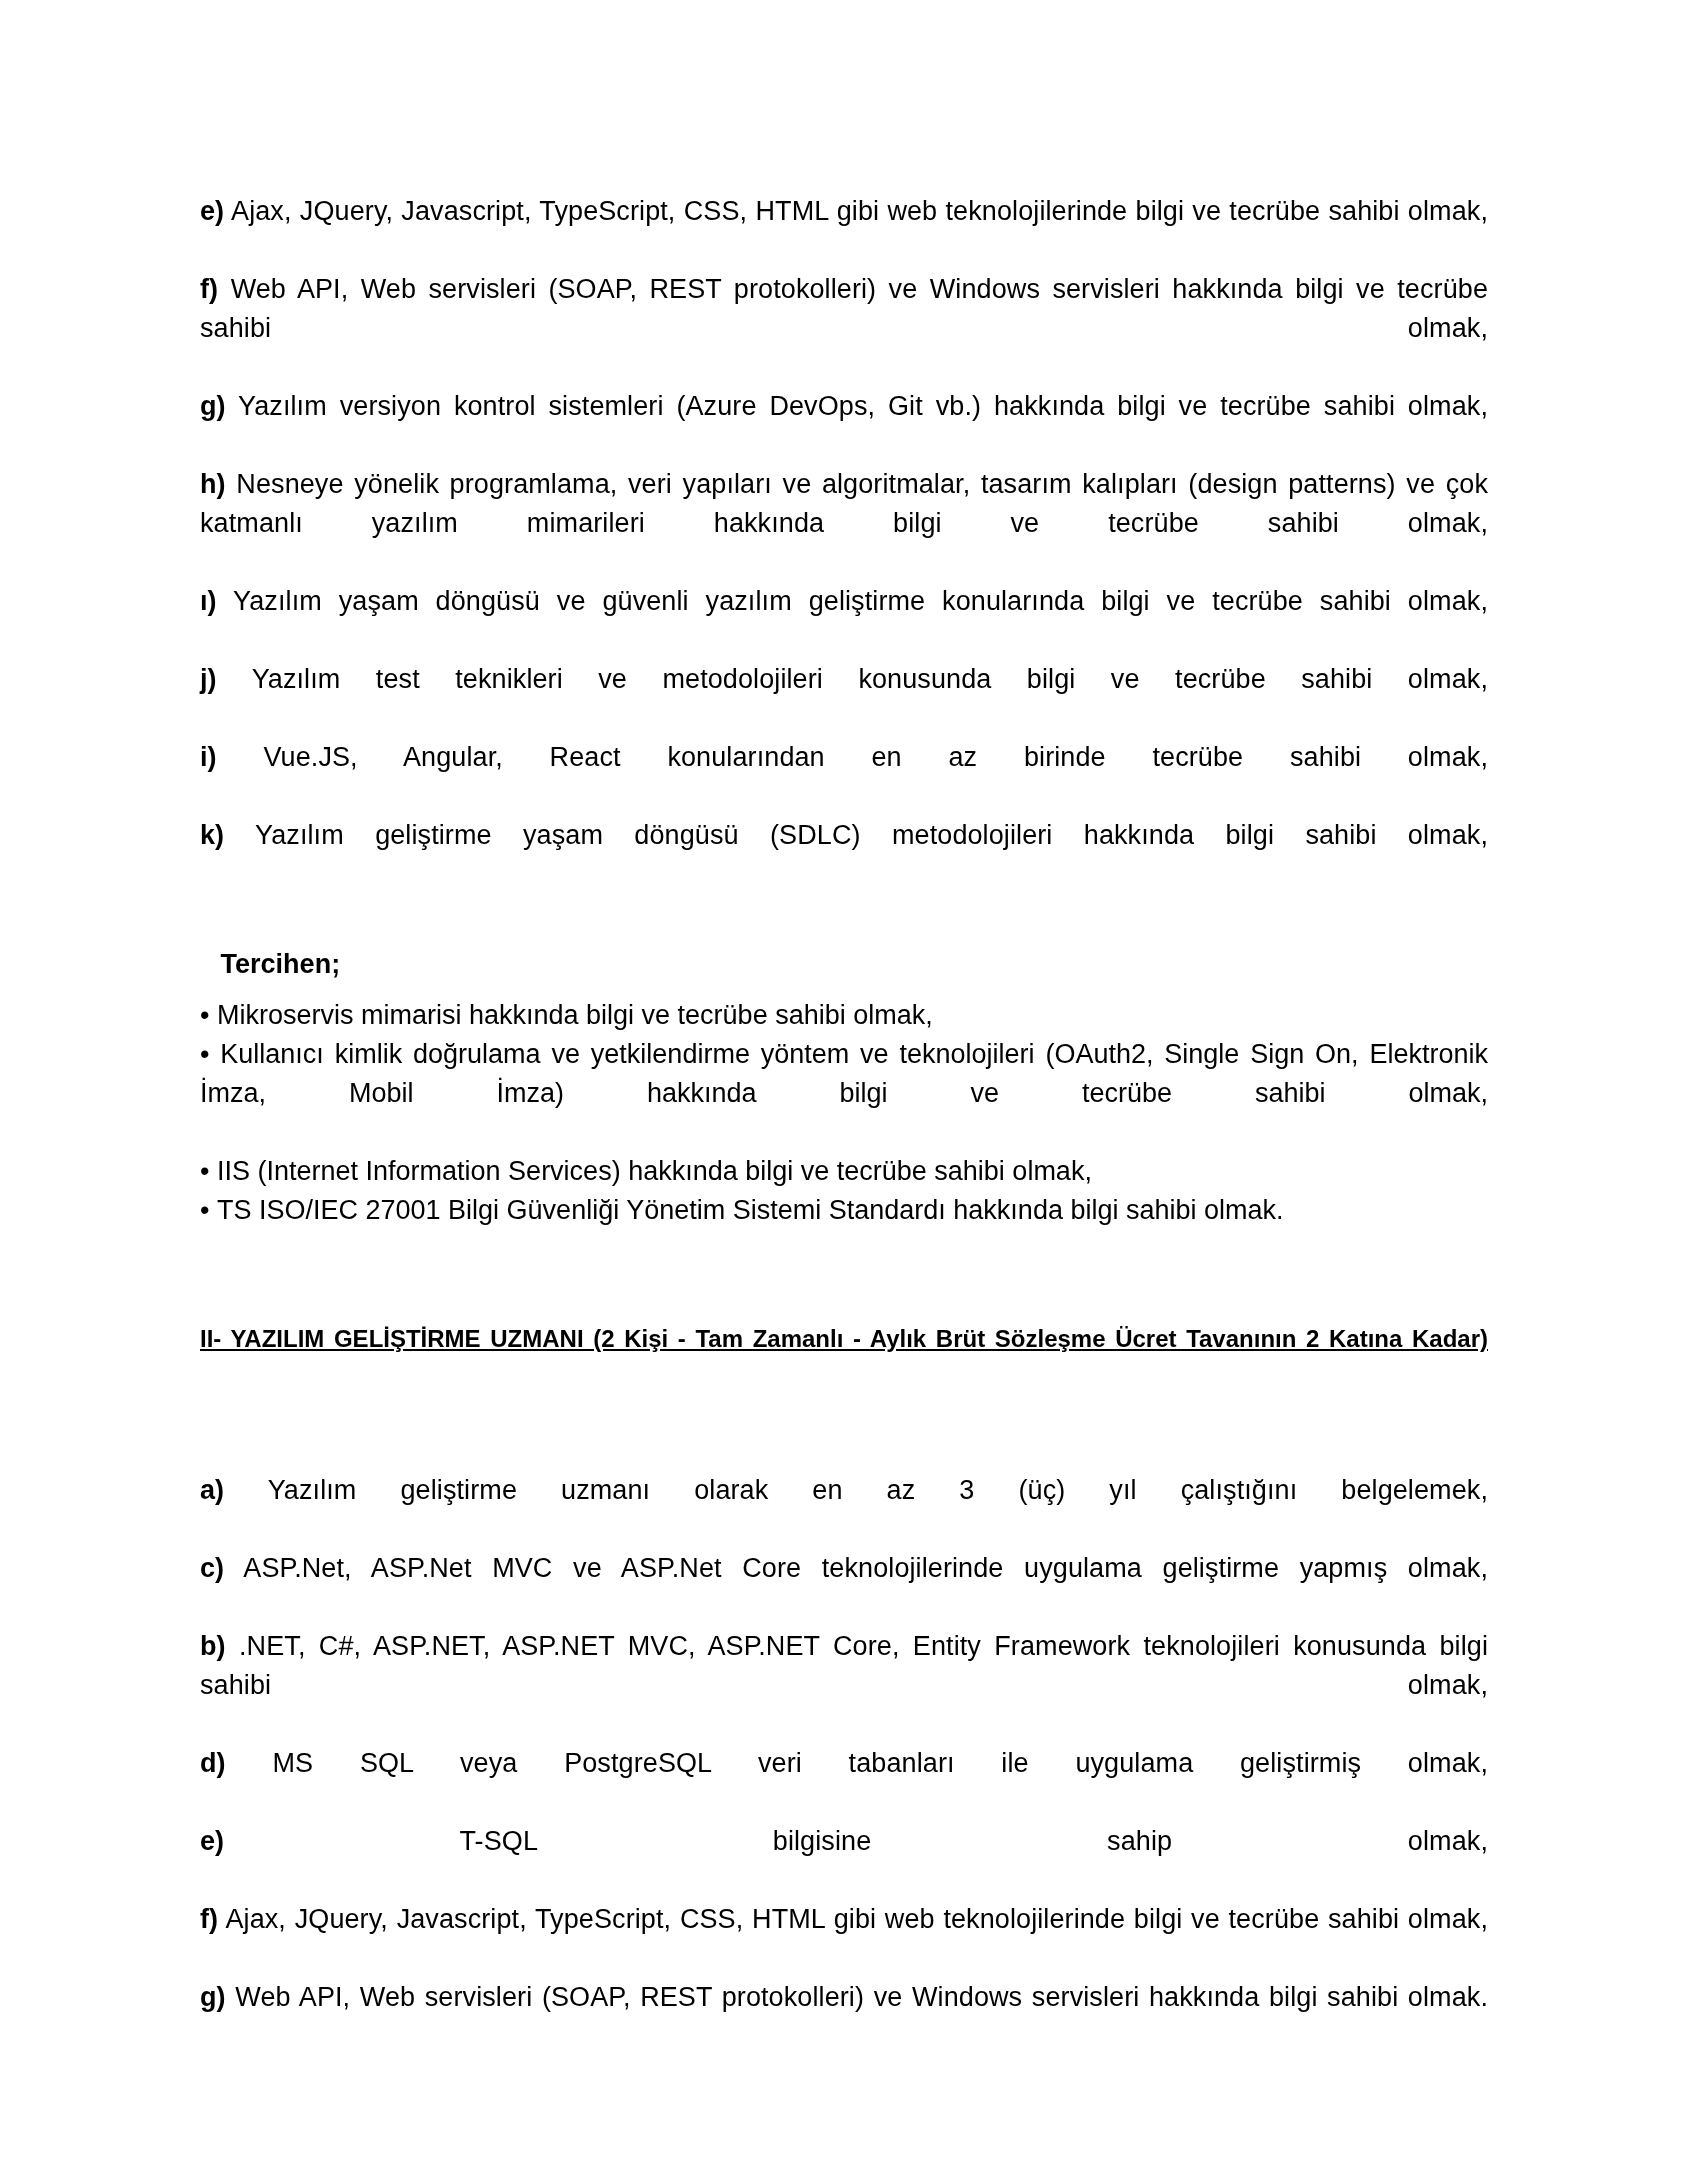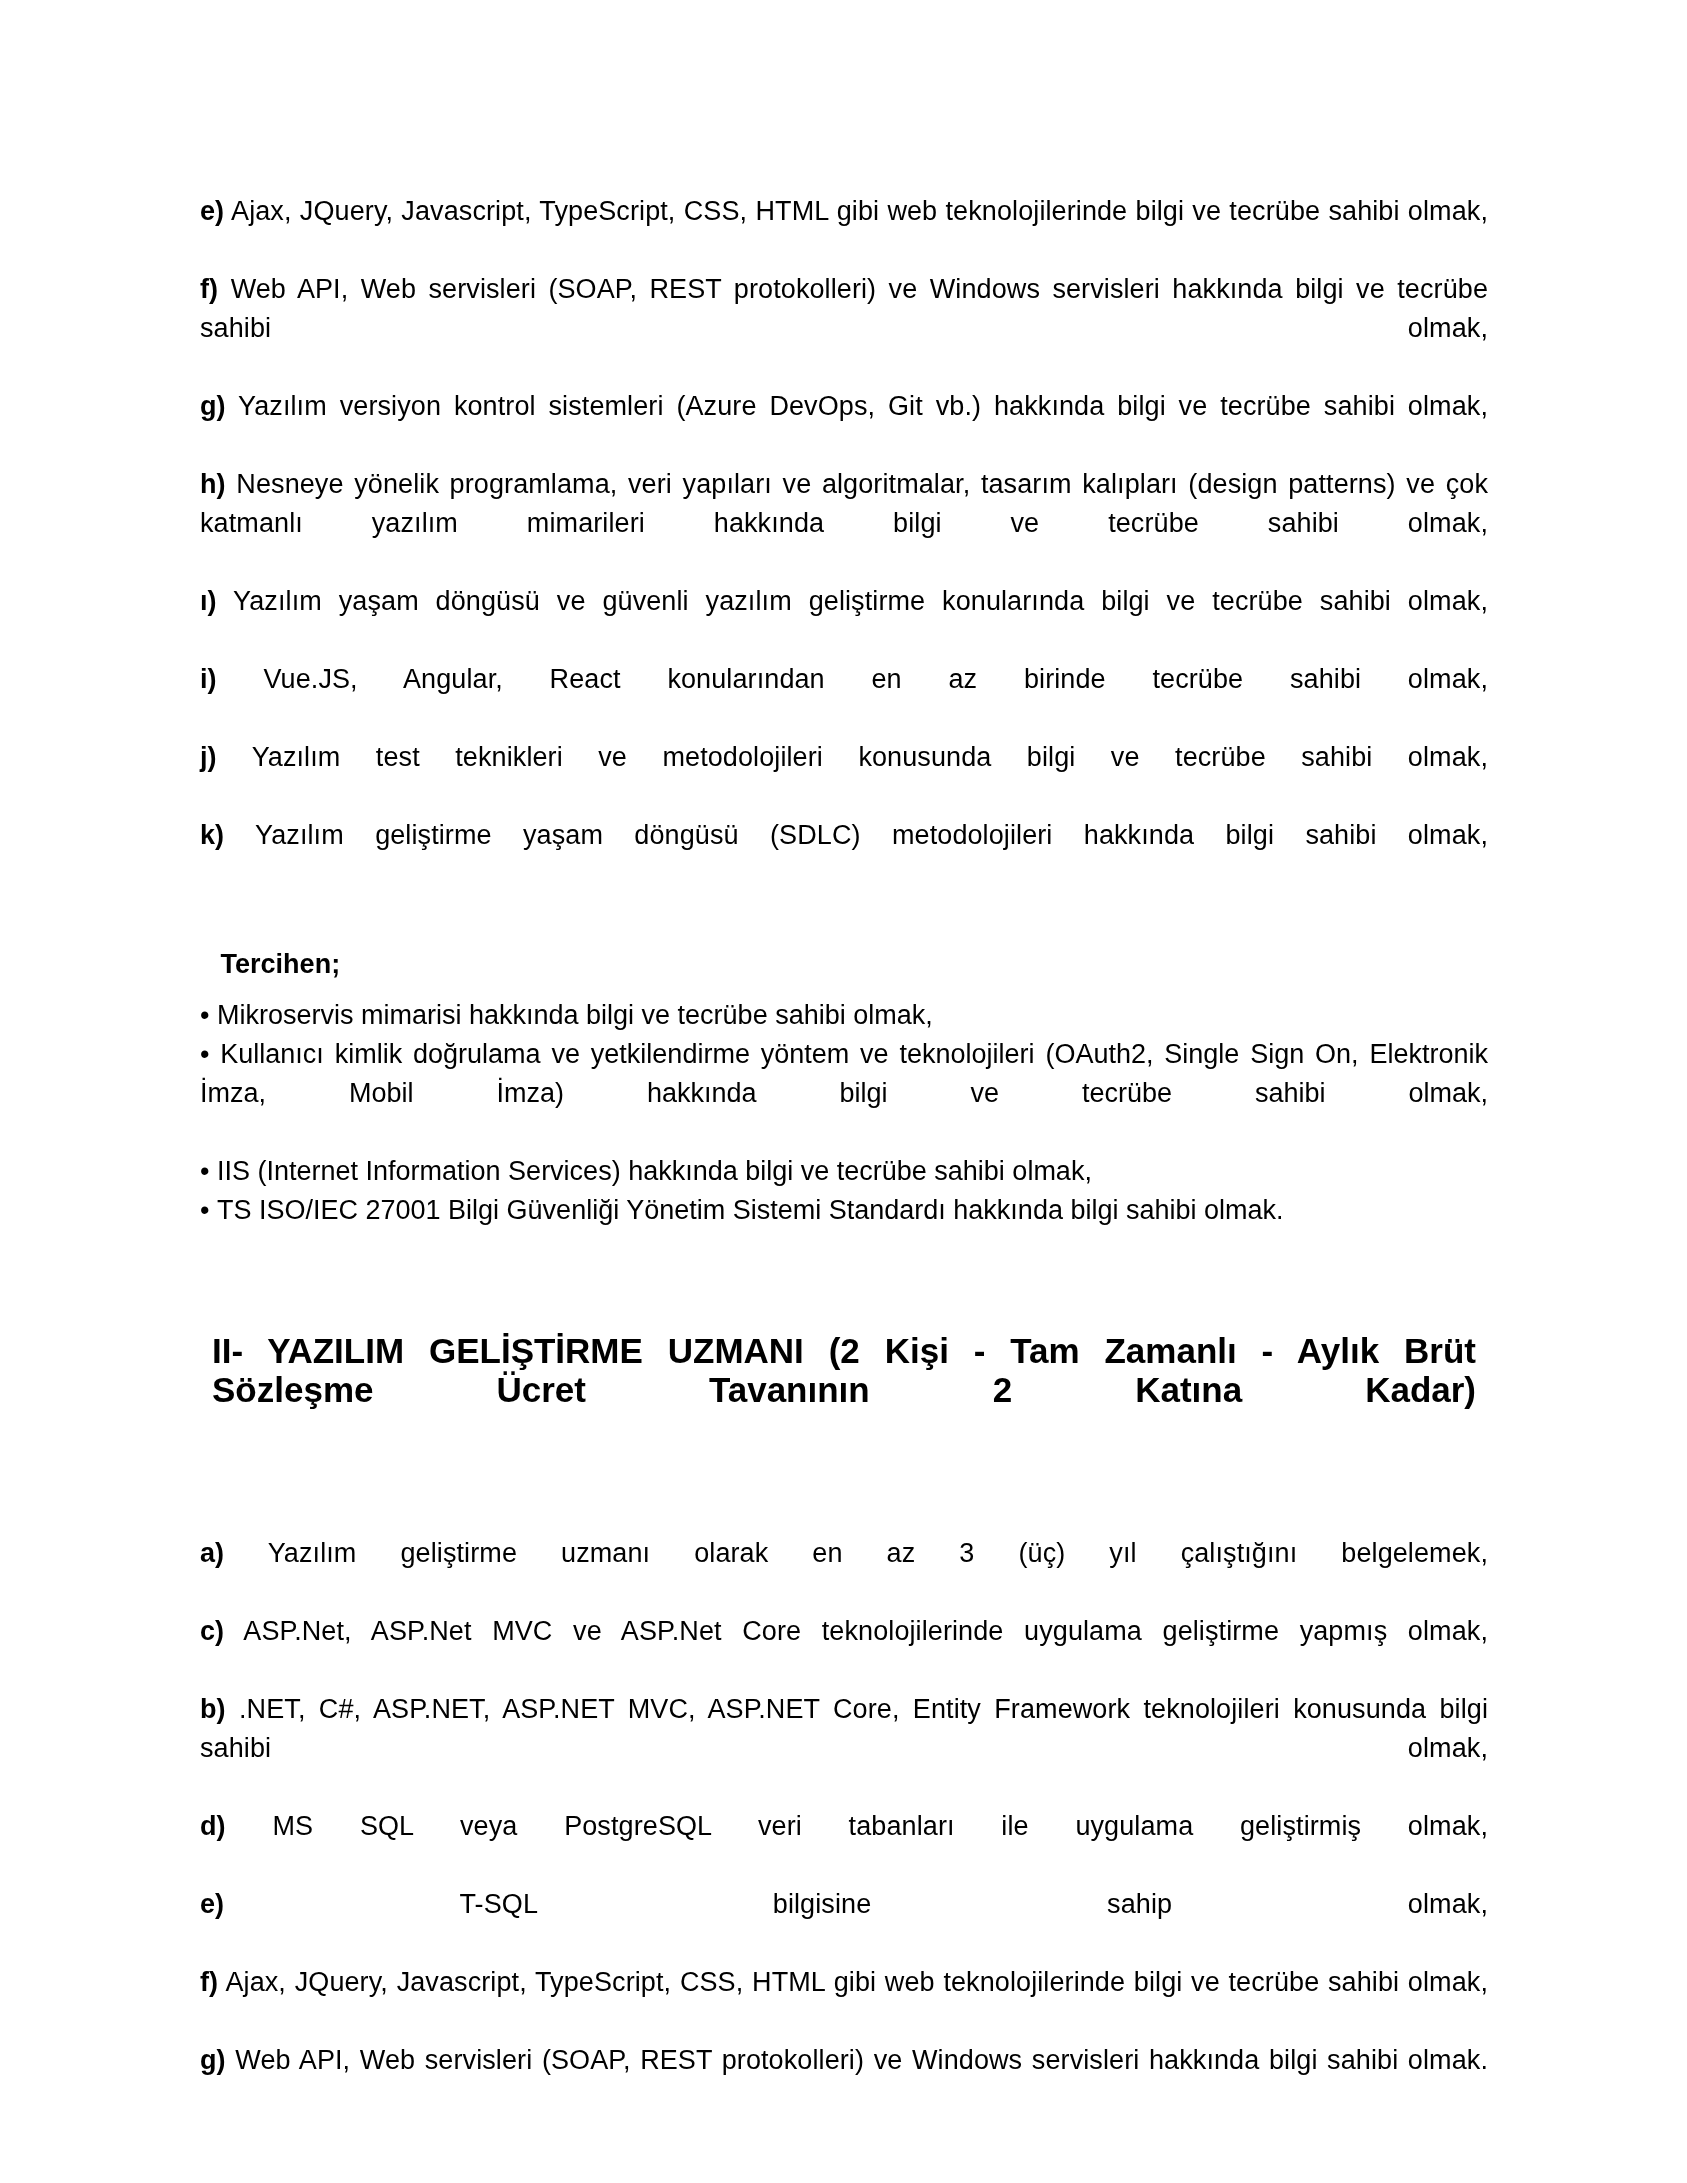--- a/index.html
+++ b/index.html
@@ -51,26 +51,27 @@
     text-justify: inter-word;
   }
   .sub-head {
     font-size: 27px;
     line-height: 39px;
     font-weight: 700;
     margin: 12px;
     padding-left: 8.6px;
   }
   .section-head {
-    font-size: 35px;
+    font-size: 24px;
     line-height: 39px;
     font-weight: 700;
     text-align: justify;
     text-justify: inter-word;
-    margin: 12px;
+    margin: 0;
+    text-decoration: underline;
   }
   .spacer-1 { height: 39px; }
   .spacer-3 { height: 89px; }
   .spacer-4 { height: 74px; }
   
   .para::after, .section-head::after, .bullet-para.justified::after {
     content: "";
     display: inline-block;
     width: 100%;
   }
@@ -91,24 +92,24 @@
       <p class="para">
         <span class="mk">g)</span> <span>Yazılım versiyon kontrol sistemleri (Azure DevOps, Git vb.) hakkında bilgi ve tecrübe sahibi olmak,</span>
       </p>
       <p class="para">
         <span class="mk">h)</span> <span>Nesneye yönelik programlama, veri yapıları ve algoritmalar, tasarım kalıpları (design patterns) ve çok katmanlı yazılım mimarileri hakkında bilgi ve tecrübe sahibi olmak,</span>
       </p>
       <p class="para">
         <span class="mk">ı)</span> <span>Yazılım yaşam döngüsü ve güvenli yazılım geliştirme konularında bilgi ve tecrübe sahibi olmak,</span>
       </p>
       <p class="para">
-        <span class="mk">i)</span> <span>Vue.JS, Angular, React konularından en az birinde tecrübe sahibi olmak,</span>
+        <span class="mk">j)</span> <span>Yazılım test teknikleri ve metodolojileri konusunda bilgi ve tecrübe sahibi olmak,</span>
       </p>
       <p class="para">
-        <span class="mk">j)</span> <span>Yazılım test teknikleri ve metodolojileri konusunda bilgi ve tecrübe sahibi olmak,</span>
+        <span class="mk">i)</span> <span>Vue.JS, Angular, React konularından en az birinde tecrübe sahibi olmak,</span>
       </p>
       <p class="para">
         <span class="mk">k)</span> <span>Yazılım geliştirme yaşam döngüsü (SDLC) metodolojileri hakkında bilgi sahibi olmak,</span>
       </p>
     </div>
 
     <div class="spacer-1"></div>
 
     <div>
       <p class="sub-head">Tercihen;</p>

